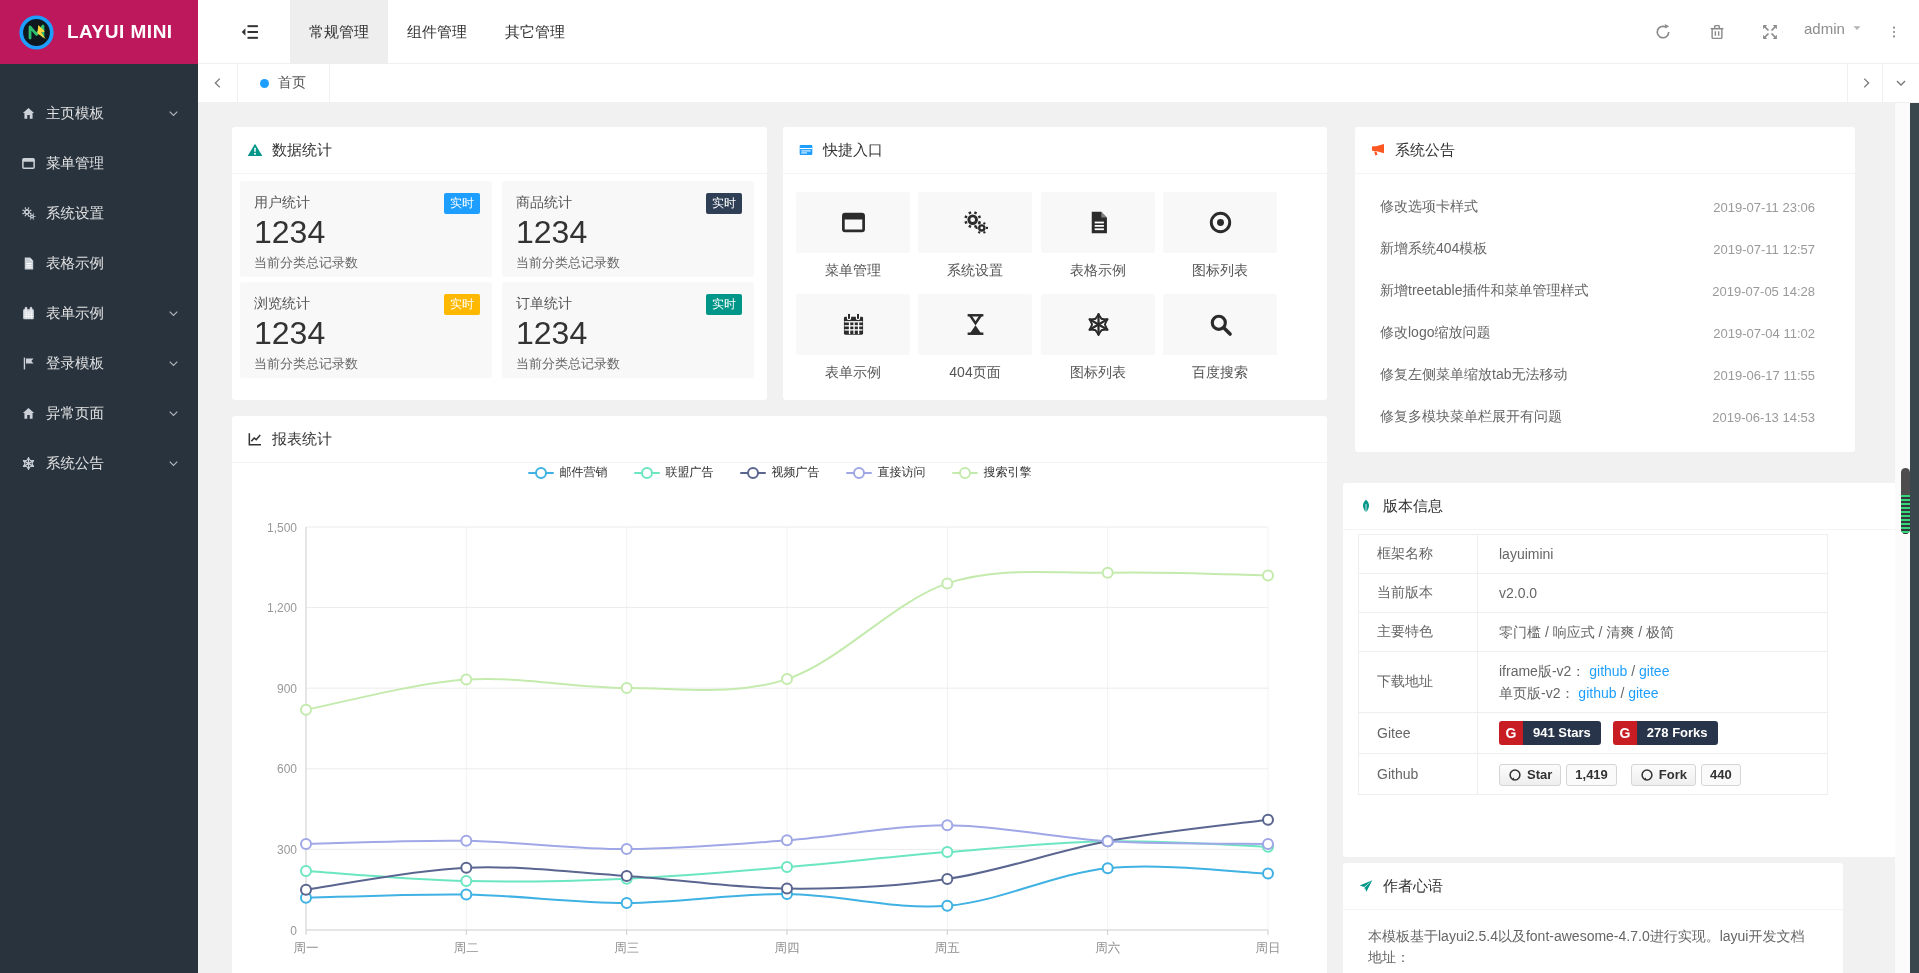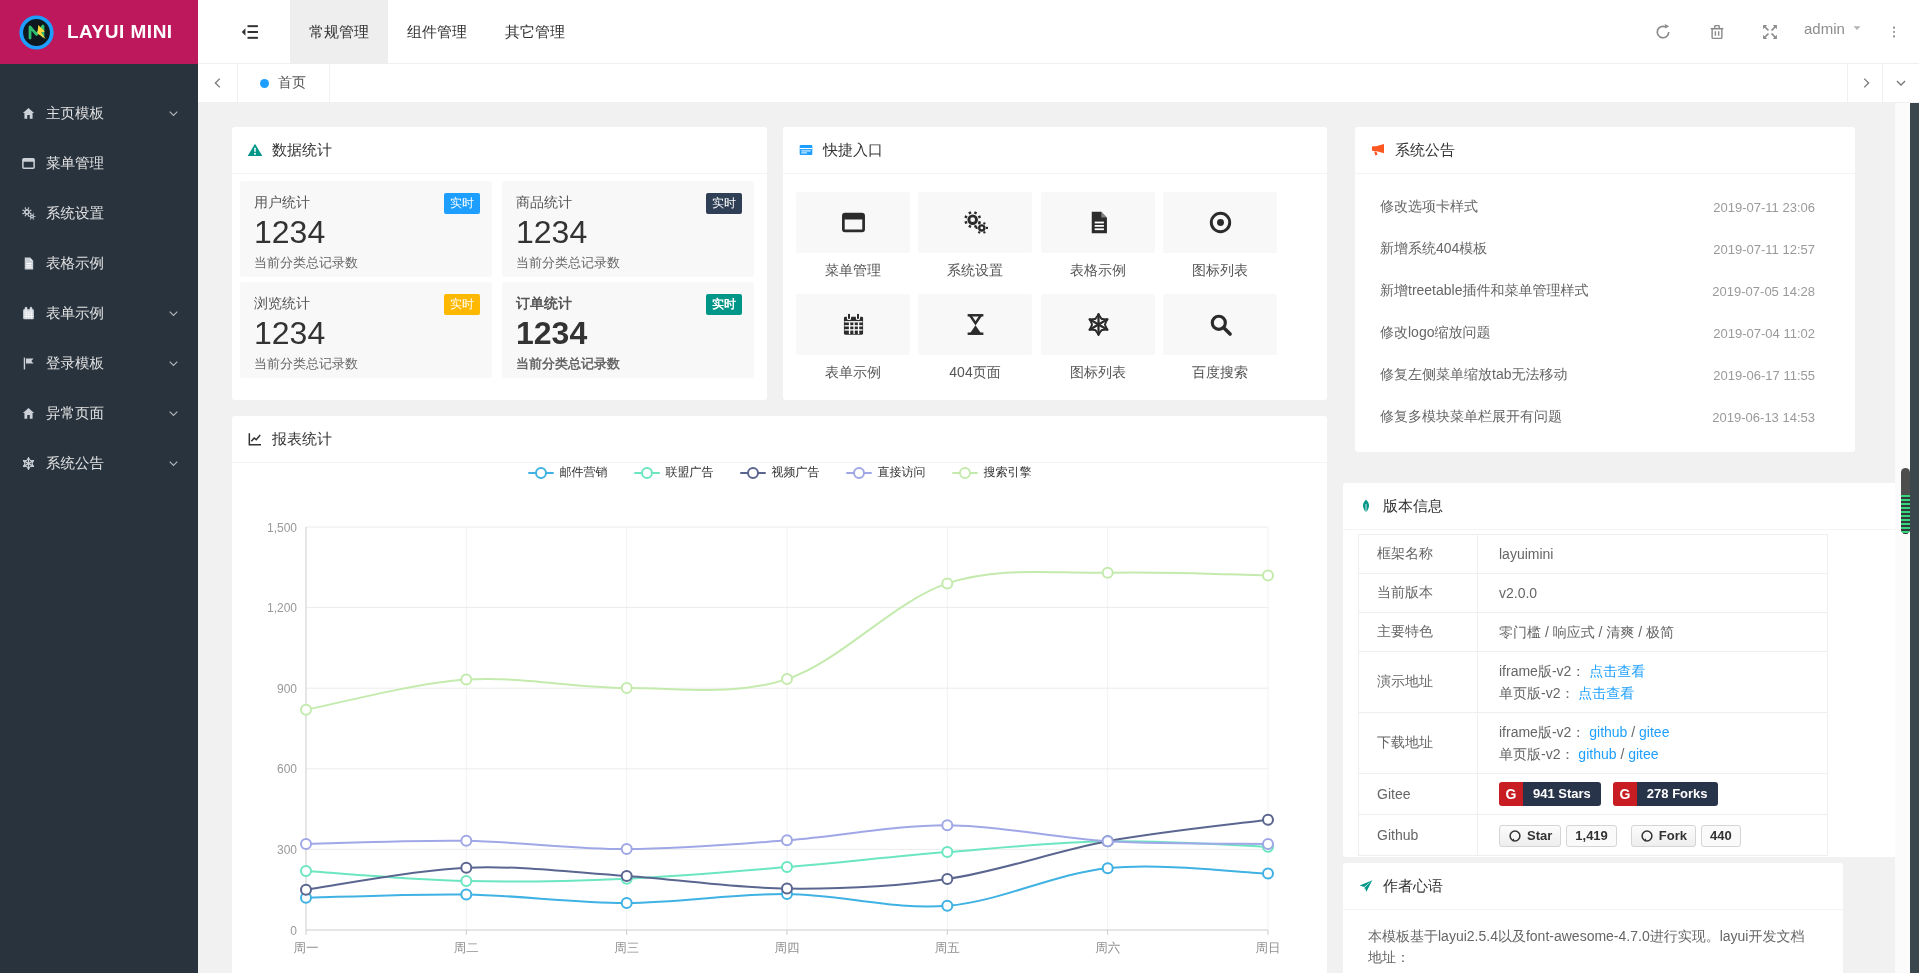--- a/index.html
+++ b/index.html
@@ -375,21 +375,21 @@
             <span class="sp-badge" style="background:#2F4056">实时</span>
             <div class="sp-value">1234</div>
             <div class="sp-cap">当前分类总记录数</div>
           </div>
           <div class="stat-panel" style="left: 8px; top: 155px;">
             <div class="sp-label">浏览统计</div>
             <span class="sp-badge" style="background:#FFB800">实时</span>
             <div class="sp-value">1234</div>
             <div class="sp-cap">当前分类总记录数</div>
           </div>
-          <div class="stat-panel" style="left: 270px; top: 155px; font-weight: bold;">
+          <div class="stat-panel" style="left: 270px; top: 155px;">
             <div class="sp-label">订单统计</div>
             <span class="sp-badge" style="background:#009688">实时</span>
             <div class="sp-value">1234</div>
             <div class="sp-cap">当前分类总记录数</div>
           </div>
         </div>
     </section>
 
     <section class="card" id="card-quick">
       <div class="card-hd">
@@ -724,27 +724,20 @@
             </tr>
             <tr>
               <td class="vt-label">当前版本</td>
               <td class="vt-val">v2.0.0</td>
             </tr>
             <tr>
               <td class="vt-label">主要特色</td>
               <td class="vt-val">零门槛 / 响应式 / 清爽 / 极简</td>
             </tr>
             <tr>
-              <td class="vt-label">演示地址</td>
-              <td class="vt-val">
-                <div>iframe版-v2： <a class="vt-link">点击查看</a></div>
-                <div>单页版-v2： <a class="vt-link">点击查看</a></div>
-              </td>
-            </tr>
-            <tr>
               <td class="vt-label">下载地址</td>
               <td class="vt-val">
                 <div>iframe版-v2： <a class="vt-link">github</a> / <a class="vt-link">gitee</a></div>
                 <div>单页版-v2： <a class="vt-link">github</a> / <a class="vt-link">gitee</a></div>
               </td>
             </tr>
             <tr>
               <td class="vt-label">Gitee</td>
               <td class="vt-val"><span class="gitee-badge">
                   <span class="gt-g">G</span>

